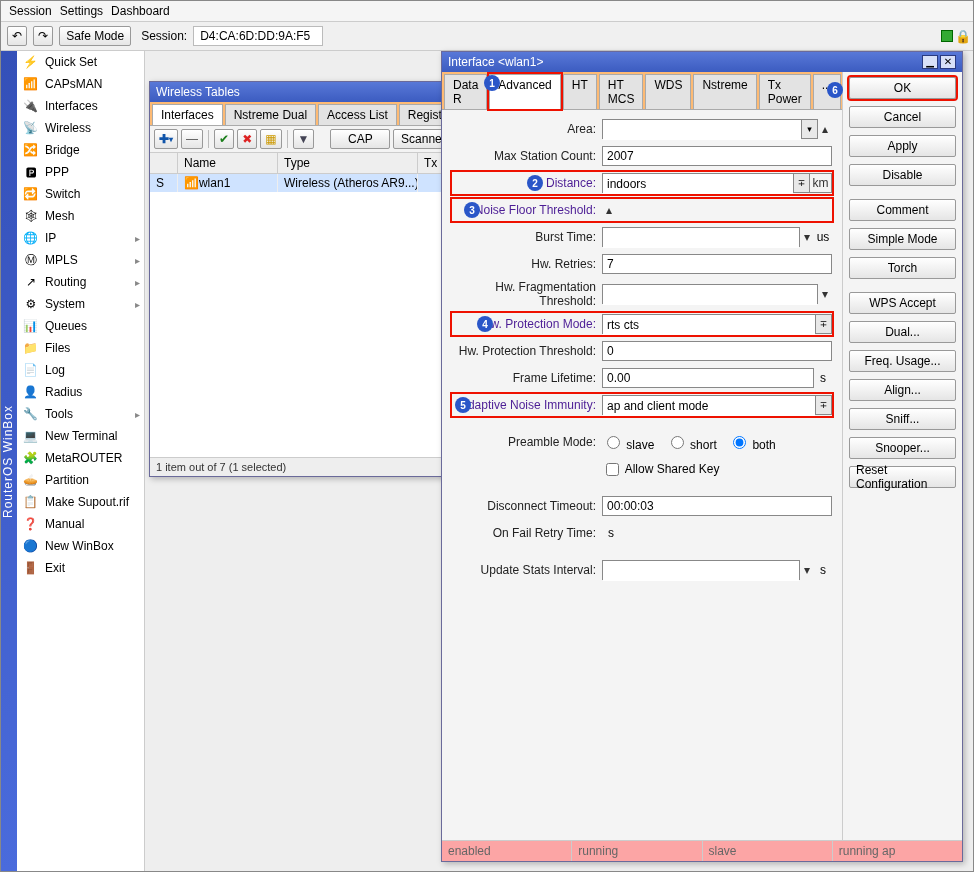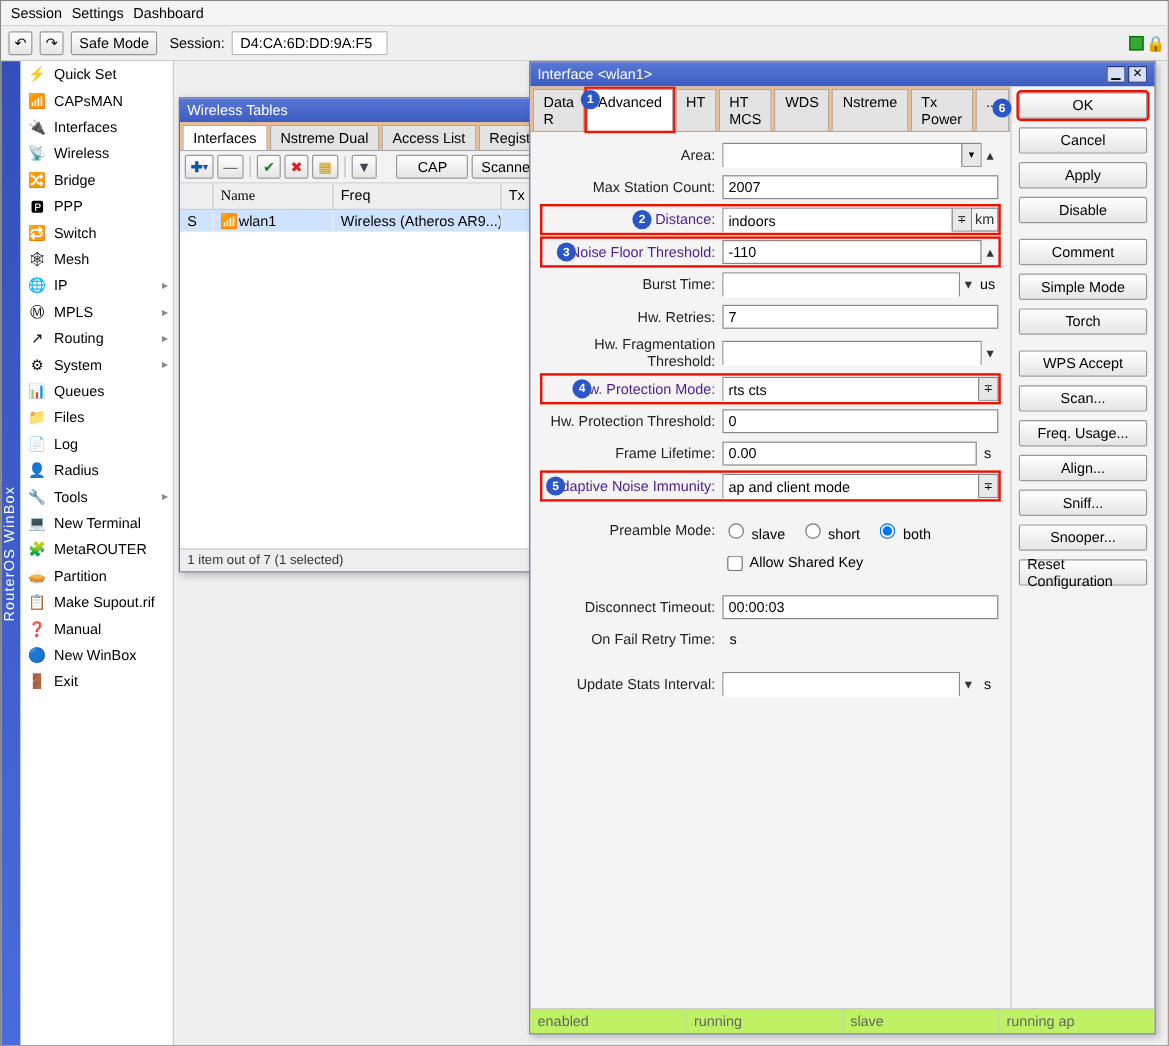--- a/index.html
+++ b/index.html
@@ -66,21 +66,21 @@
   .frow input[type=text] { flex:1; border:1px solid #888; padding:2px 4px; height:20px;}
   .frow .combo { flex:1; display:flex; border:1px solid #888; height:20px; background:#fff;}
   .frow .combo input { flex:1; border:none; padding:2px 4px;}
   .frow .combo .cbtn { width:16px; border-left:1px solid #888; background:#e8e8e8; display:flex; align-items:center; justify-content:center; font-size:9px;}
   .frow .unit { width:22px; text-align:center; color:#333; border:1px solid #888; border-left:none; height:20px; line-height:18px;}
   .frow .tri { width:14px; text-align:center; color:#333;}
   
   .hlred { outline:2px solid #e10; outline-offset:0px;}
   .cmark { width:16px; height:16px; border-radius:50%; background:#2a56c8; color:#fff; font-size:10px; font-weight:bold; display:inline-flex; align-items:center; justify-content:center; margin-right:4px;}
   
-  .dlg-status { display:flex; border-top:1px solid #ccc; background:#bef264;}
+  .dlg-status { display:flex; border-top:1px solid #ccc; background:#fca5a5;}
   .dlg-status .dcell { flex:1; border-right:1px solid #ccc; padding:3px 6px; color:#666;}
   .dlg-status .dcell:last-child { border-right:none;}
   
   .chk { width:13px; height:13px; vertical-align:middle;}
   .radio-group label { margin-right:8px;}
 </style>
 </head>
 <body>
 
 <div class="menubar">
@@ -229,22 +229,22 @@
         <span class="btn small tbl-x">✖</span>
         <span class="btn small tbl-note">▦</span>
         <span class="vdiv"></span>
         <span class="btn small tbl-filter">▼</span>
         <span style="width:10px;"></span>
         <span class="btn" style="min-width:60px;">CAP</span>
         <span class="btn" style="min-width:60px;">Scanner</span>
       </div>
       <div class="grid-head">
         <div class="gh" style="width:28px;"></div>
-        <div class="gh" style="width:100px;font-family:Liberation Serif, serif;">Name</div>
-        <div class="gh" style="width:140px;">Freq</div>
+        <div class="gh" style="width:100px;">Name</div>
+        <div class="gh" style="width:140px;">Type</div>
         <div class="gh" style="flex:1;">Tx</div>
       </div>
       <div class="grid-body">
         <div class="grid-row selected">
           <div class="gc" style="width:28px;">S</div>
           <div class="gc" style="width:100px;"><span>📶</span><span>wlan1</span></div>
           <div class="gc" style="width:140px;">Wireless (Atheros AR9...)</div>
           <div class="gc" style="flex:1;"></div>
         </div>
       </div>
@@ -294,21 +294,20 @@
             <div class="combo">
                 <input type="text" value="indoors" style="">
                 <span class="cbtn">∓</span>
               </div>
             <span class="unit">km</span>
           </div>
 
           <div class="frow hlred" style="position:relative;">
             <span class="cmark" style="position:absolute; left:12px;">3</span>
             <span class="flabel link">Noise Floor Threshold:</span>
-            <input type="text" value="-110" style="">
             <span class="tri">▴</span>
           </div>
 
           <div class="frow">
             <span class="flabel">Burst Time:</span>
             <div class="combo">
                 <input type="text" value="" style="">
               </div>
             <span class="tri">▾</span>
             <span style="width:18px;text-align:center;">us</span>
@@ -396,21 +395,21 @@
         <div class="dlg-side" id="sidebtns">
           <span class="cmark" style="align-self:flex-start; margin-bottom:-24px; margin-left:-22px; position:relative; top:4px;">6</span>
         <span class="btn hlred">OK</span>
             <span class="btn">Cancel</span>
             <span class="btn">Apply</span>
             <span class="btn">Disable</span>
             <span class="btn" style="margin-top: 6px;">Comment</span>
             <span class="btn">Simple Mode</span>
             <span class="btn">Torch</span>
             <span class="btn" style="margin-top: 6px;">WPS Accept</span>
-            <span class="btn">Scan...</span>
+            <span class="btn">Dual...</span>
             <span class="btn">Freq. Usage...</span>
             <span class="btn">Align...</span>
             <span class="btn">Sniff...</span>
             <span class="btn">Snooper...</span>
             <span class="btn">Reset Configuration</span>
           </div>
       </div>
 
       <div class="dlg-status">
         <div class="dcell">enabled</div>

